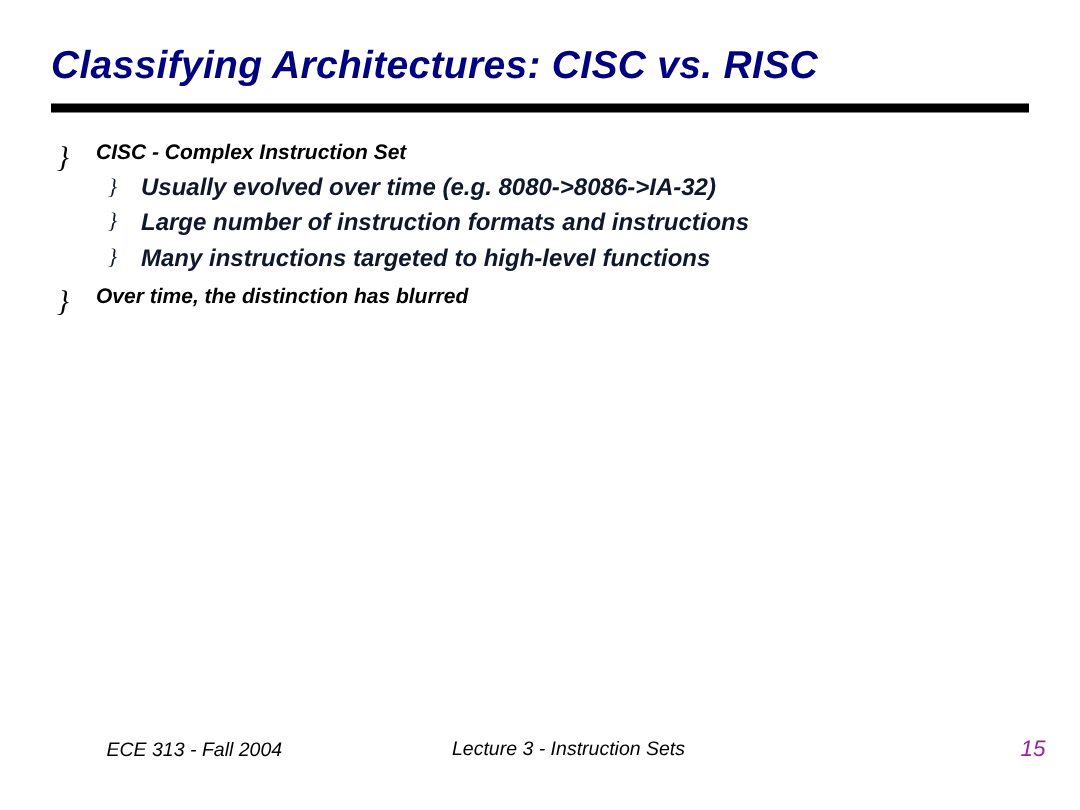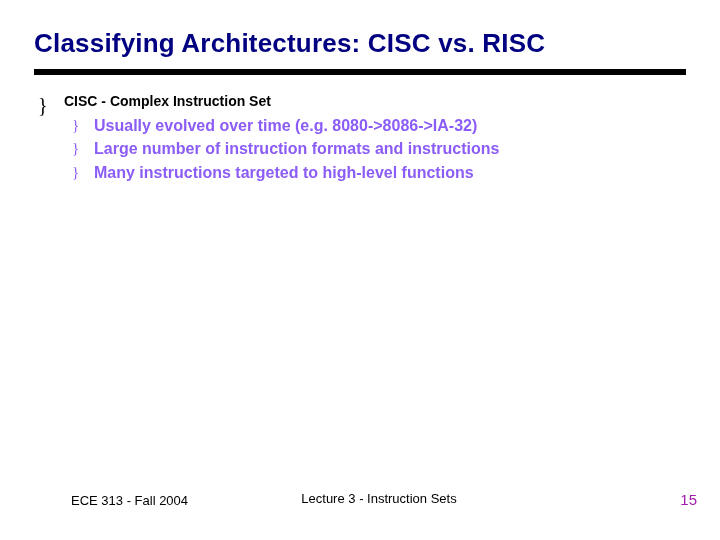--- a/index.html
+++ b/index.html
@@ -1,15 +1,15 @@
 <!DOCTYPE html>
 <html><head>
 <meta charset="utf-8">
 <style>
-  * { margin: 0; padding: 0; box-sizing: border-box; }
+  * { margin: 0; padding: 0; box-sizing: border-box; font-style: italic; }
   body {
     width: 720px;
     height: 540px;
     background: #fff;
     font-family: Arial, Helvetica, sans-serif;
     position: relative;
     overflow: hidden;
   }
   .slide {
     padding: 28px 34px 0 34px;
@@ -52,21 +52,21 @@
   .sub {
     list-style: none;
     padding-left: 34px;
     margin-bottom: 4px;
   }
   .l2 {
     position: relative;
     padding-left: 22px;
     font-size: 16px;
     font-weight: bold;
-    color: #8b5cf6;
+    color: #0f172a;
     line-height: 1.35;
     margin-top: 2px;
   }
   .l2::before {
     content: "}";
     position: absolute;
     left: 0;
     top: 0;
     font-family: "Times New Roman", serif;
     font-weight: normal;
@@ -98,20 +98,21 @@
   <ul class="bullets">
 
     <li class="l1">CISC - Complex Instruction Set</li>
     <ul class="sub">
       <li class="l2">Usually evolved over time (e.g. 8080-&gt;8086-&gt;IA-32)</li>
       <li class="l2">Large number of instruction formats and instructions</li>
       <li class="l2">Many instructions targeted to high-level functions</li>
     </ul>
 
 
+    <li class="l1">Over time, the distinction has blurred</li>
 
   </ul>
 </div>
 
 <div class="footer">
   <span class="left">ECE 313 - Fall 2004</span>
   <span class="center">Lecture 3 - Instruction Sets</span>
   <span class="right">15</span>
 </div>
 

